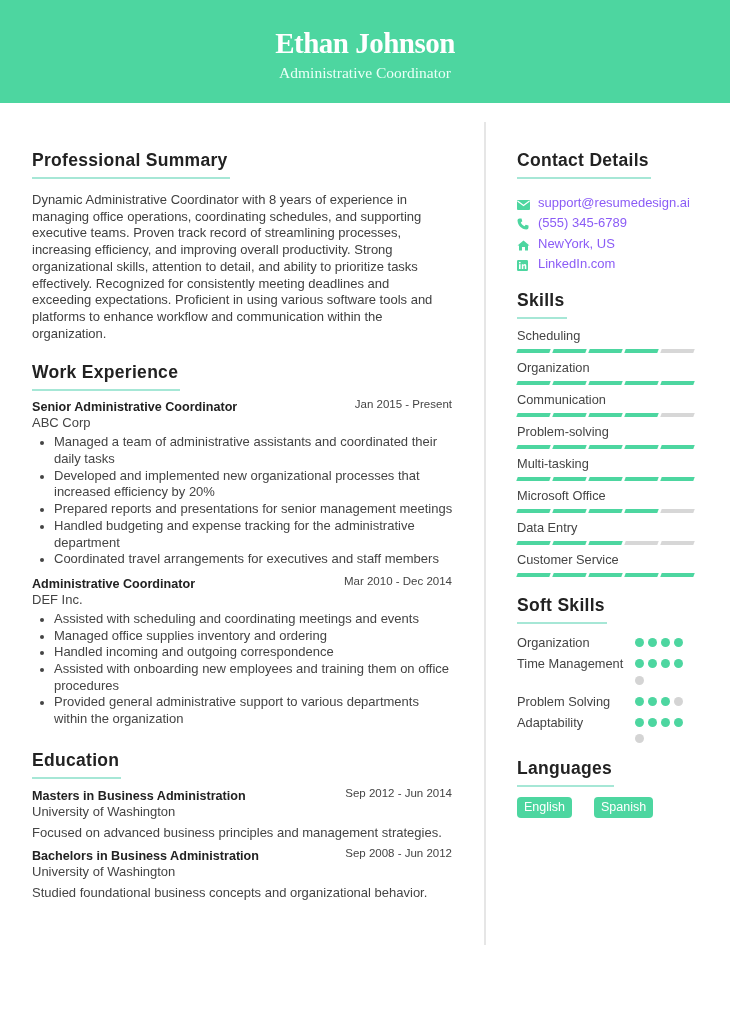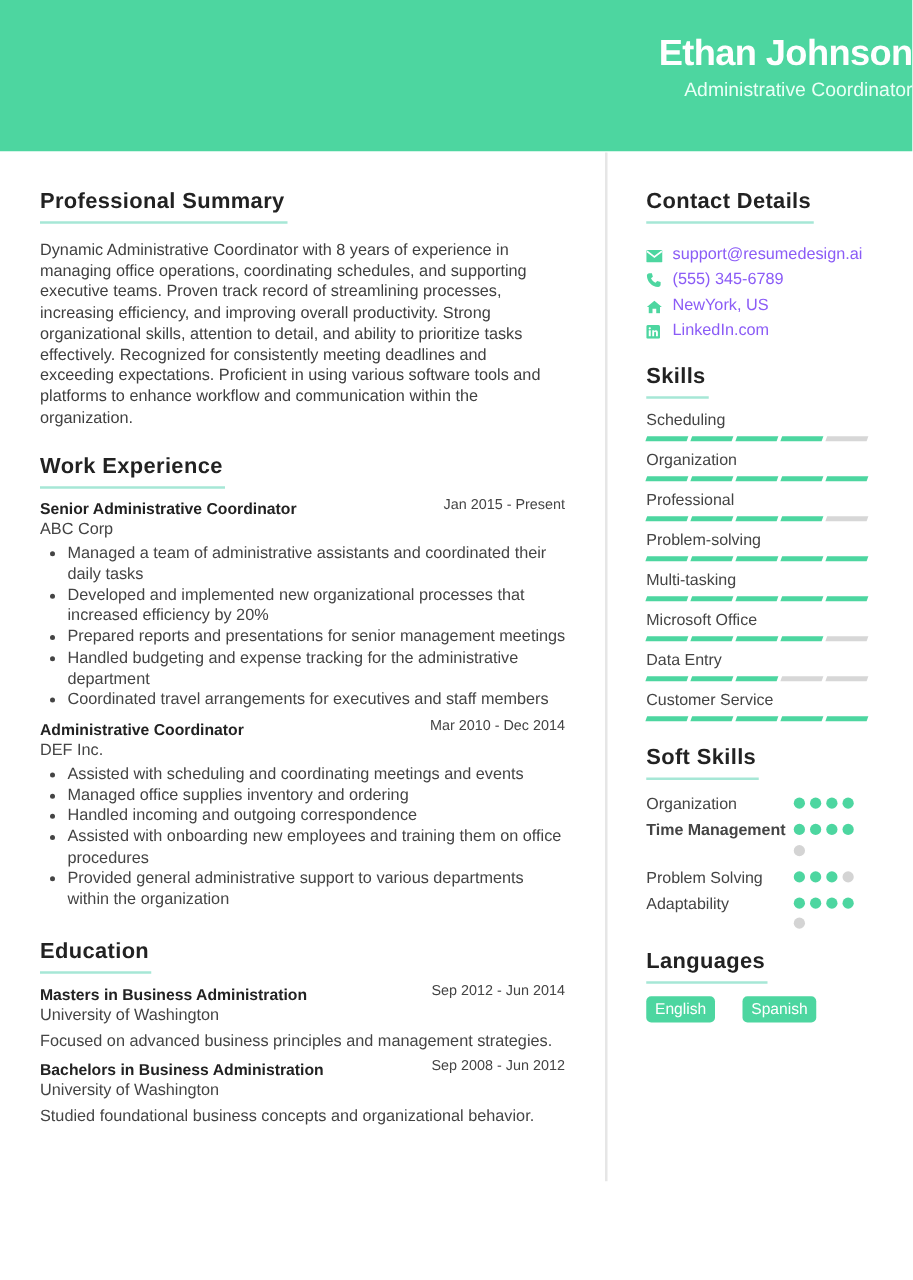--- a/index.html
+++ b/index.html
@@ -1,21 +1,21 @@
 <!DOCTYPE html>
 <html><head>
 <meta charset="utf-8">
 <style>
   * { box-sizing: border-box; margin: 0; padding: 0; }
   html, body { width: 730px; height: 1024px; background: #ffffff; overflow: hidden; }
   body { font-family: "Liberation Sans", sans-serif; color: #333333; position: relative; }
 
   .header {
-    position: absolute; left: 0; top: 0; width: 730px; height: 121px;
-    background: #4dd6a0; text-align: right; color: #ffffff;
+    position: absolute; left: 0; top: 0; width: 730px; height: 103px;
+    background: #4dd6a0; text-align: center; color: #ffffff; font-family: Liberation Serif, serif;
   }
   .header .name { position: absolute; left: 0; right: 0; top: 27px; font-size: 29px; font-weight: bold; letter-spacing: -0.5px; }
   .header .title { position: absolute; left: 0; right: 0; top: 64px; font-size: 15.5px; color: #eafff6; }
 
   .divider { position: absolute; left: 484px; top: 122px; width: 2px; height: 823px; background: #e6e6e6; }
 
   .left { position: absolute; left: 32px; top: 150px; width: 422px; }
   .right { position: absolute; left: 517px; top: 150px; width: 185px; }
 
   .sec-title {
@@ -51,21 +51,21 @@
   .seg.off { background: #d7d7d7; }
 
   .soft-title-wrap { margin-top: 18px; }
   .soft-list { margin-top: 10px; }
   .soft-row { display: flex; font-size: 12.8px; color: #444444; }
   .soft-label { width: 118px; line-height: 17.5px; }
   .dots { display: flex; flex-wrap: wrap; width: 50px; gap: 0 4px; padding-top: 4px; }
   .dot { width: 9px; height: 9px; border-radius: 50%; background: #4dd6a0; margin-bottom: 7px; }
   .dot.off { background: #d4d4d4; }
   .soft-row.r0 { height: 21px; }
-  .soft-row.r1 { height: 38px; font-weight: bold; }
+  .soft-row.r1 { height: 38px; }
   .soft-row.r2 { height: 21px; }
   .soft-row.r3 { height: 30px; }
 
   .lang-title-wrap { margin-top: 14px; }
   .langs { display: flex; gap: 22px; margin-top: 10px; }
   .lang { background: #4dd6a0; color: #ffffff; font-size: 12.5px; border-radius: 4px; padding: 3px 7px 4px 7px; }
 </style>
 </head>
 <body>
 
@@ -191,21 +191,21 @@
           <div class="skill-label">Organization</div>
           <div class="skill-bar">
             <span class="seg"></span>
             <span class="seg"></span>
             <span class="seg"></span>
             <span class="seg"></span>
             <span class="seg"></span>
           </div>
         </div>
         <div class="skill">
-          <div class="skill-label">Professional</div>
+          <div class="skill-label">Communication</div>
           <div class="skill-bar">
             <span class="seg"></span>
             <span class="seg"></span>
             <span class="seg"></span>
             <span class="seg"></span>
             <span class="seg off"></span>
           </div>
         </div>
         <div class="skill">
           <div class="skill-label">Problem-solving</div>

